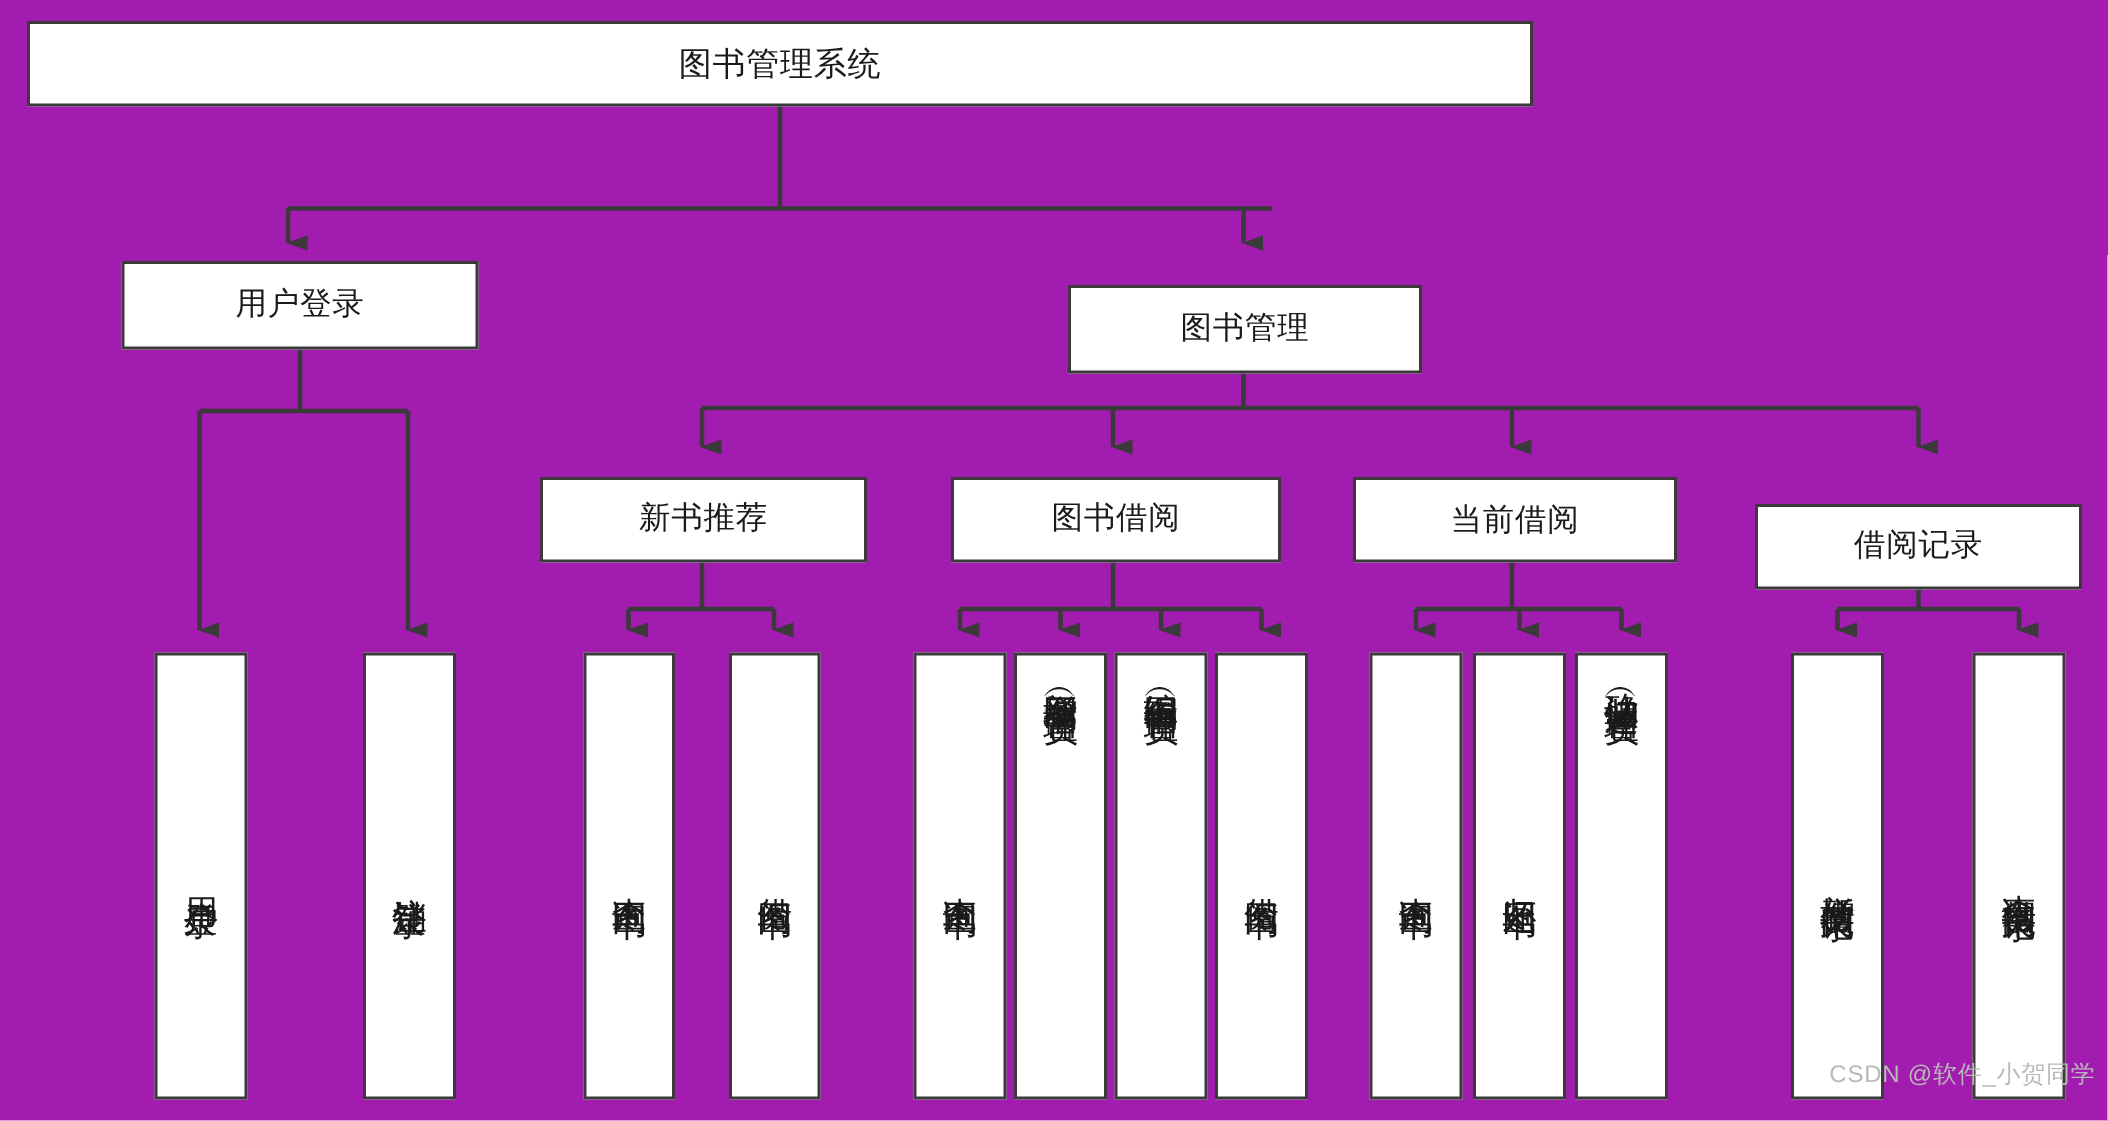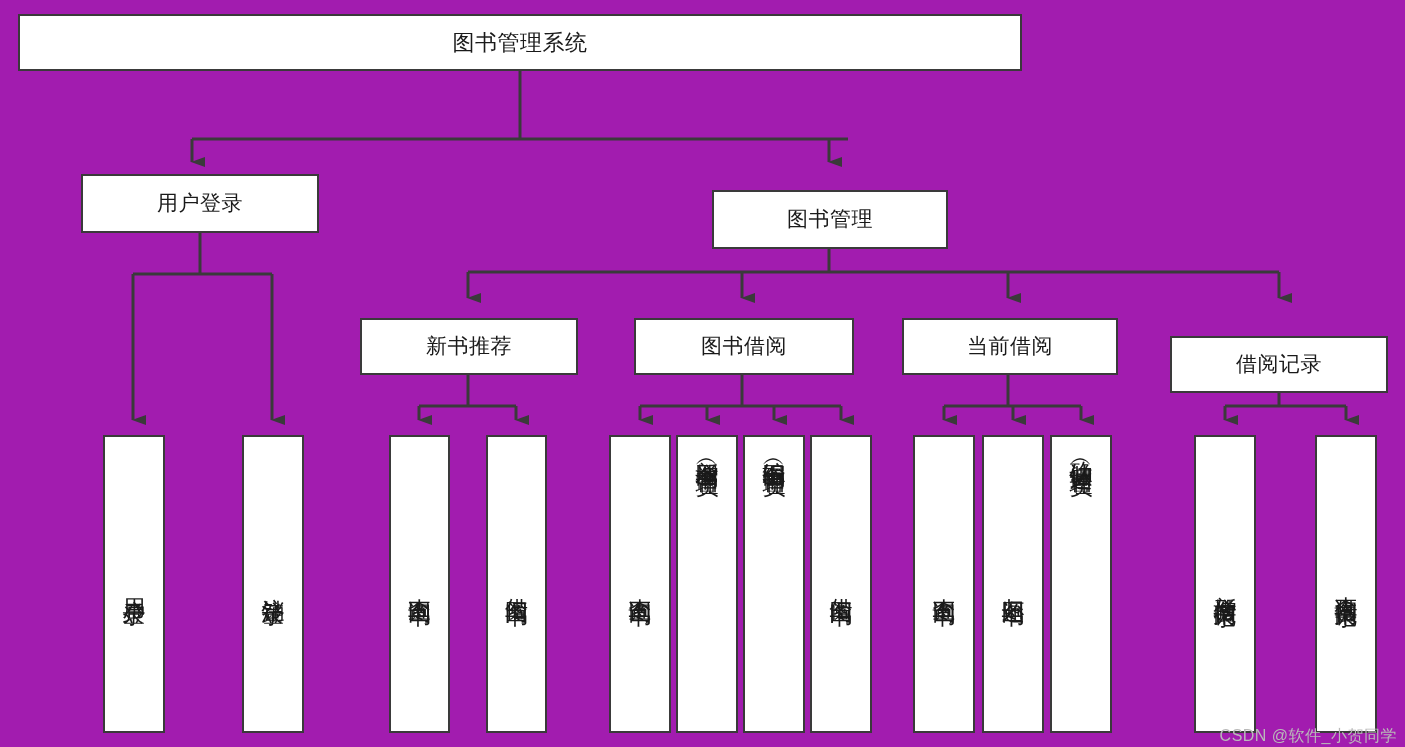--- a/index.html
+++ b/index.html
@@ -55,21 +55,21 @@
   }
   .node.vert.toptext {
     justify-content: flex-start;
   }
   .node-label {
     display: block;
   }
   .watermark {
     position: absolute;
     right: 8px;
-    bottom: 0;
+    bottom: 20px;
     font-size: 16px;
     color: #b9b9b9;
     letter-spacing: 0.5px;
     white-space: nowrap;
   }
 </style>
 </head>
 <body>
 
 <div id="canvas">

